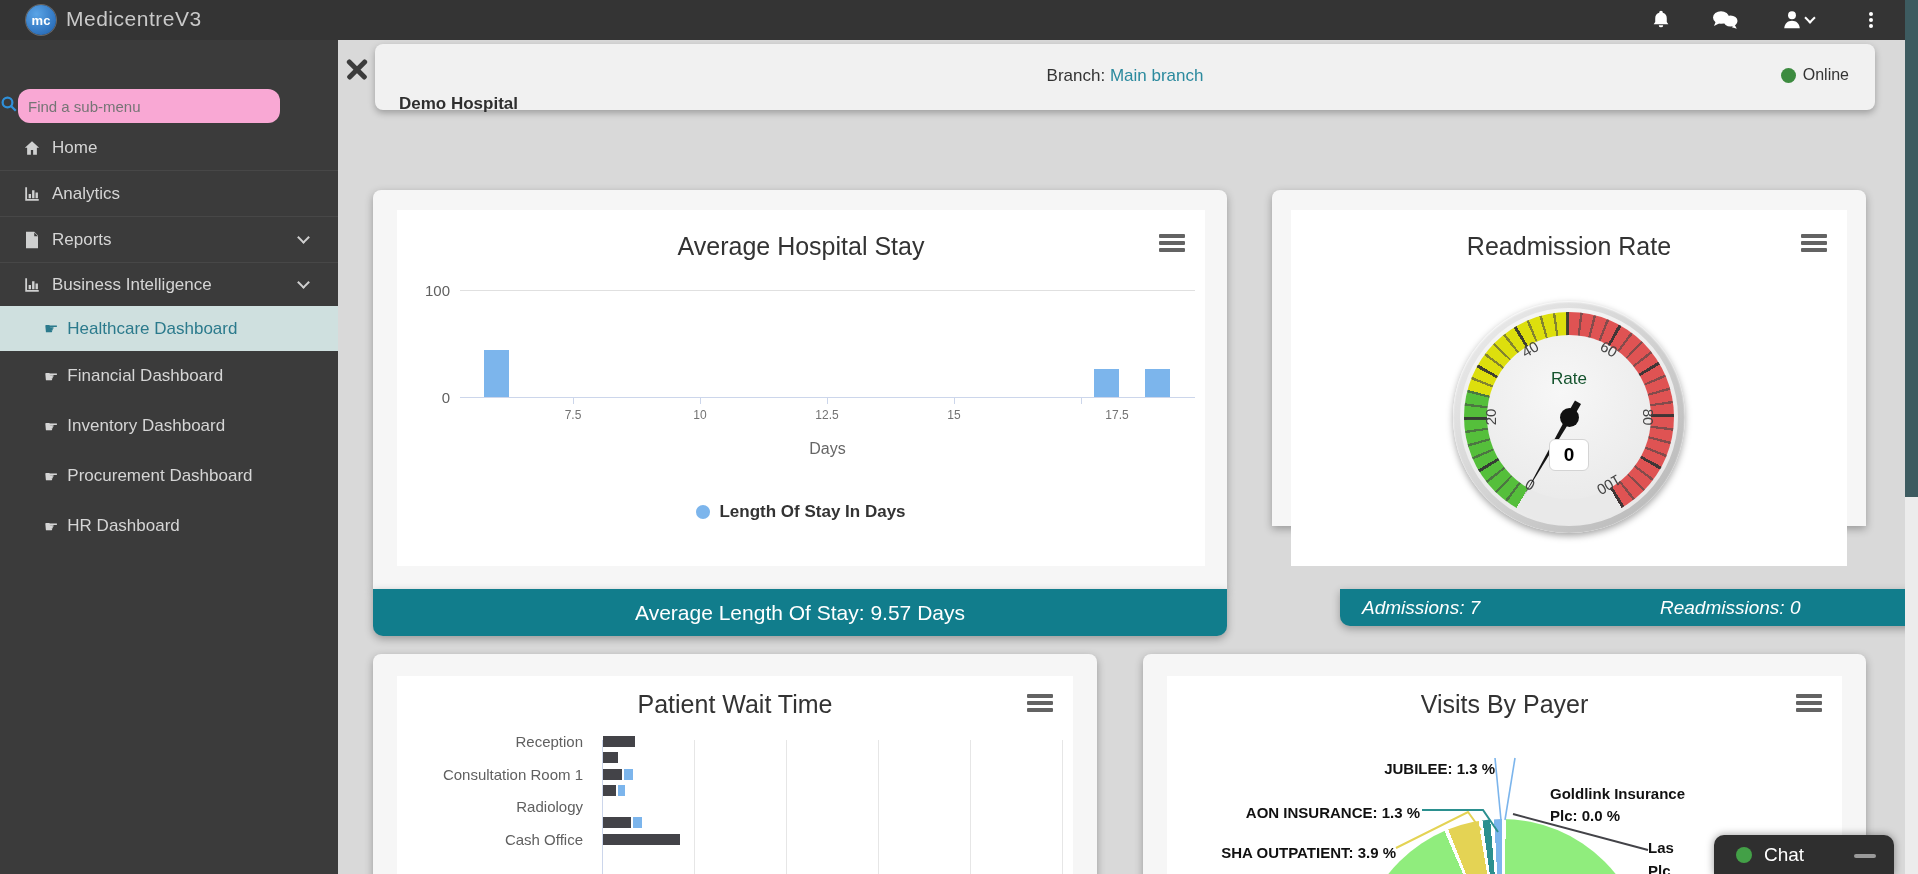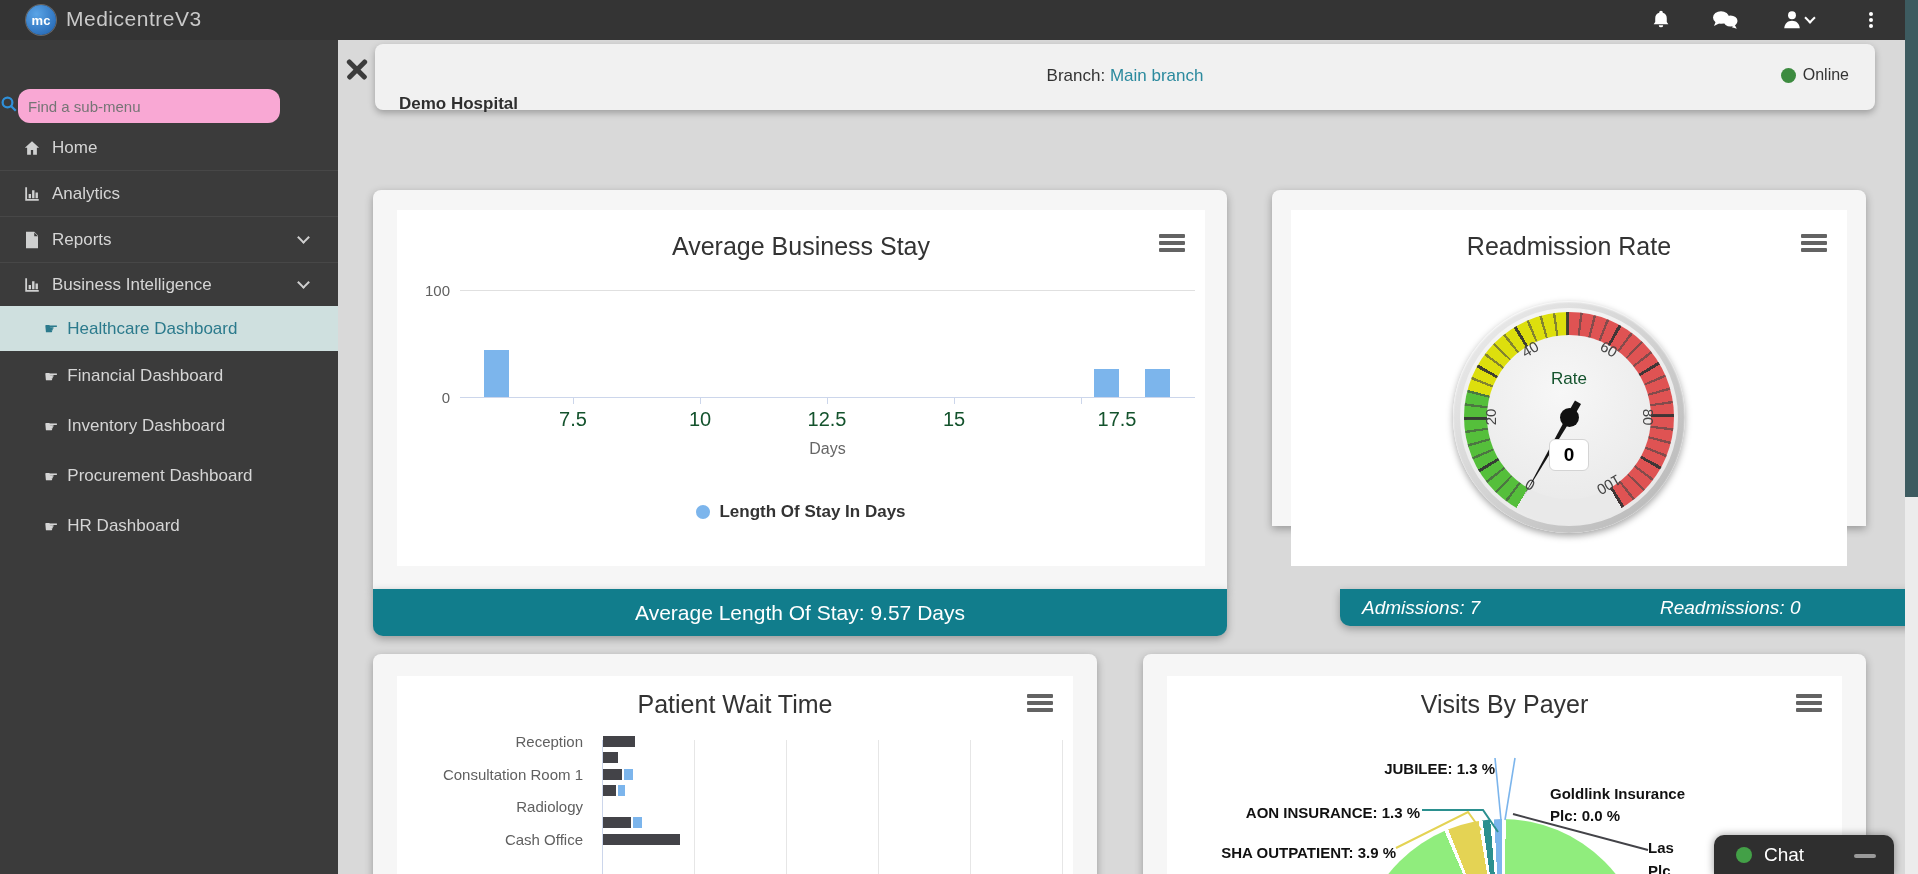--- a/index.html
+++ b/index.html
@@ -62,21 +62,21 @@
                color:#fff; display:flex; align-items:center; }
 
   
   #cardA { left:373px; top:190px; width:854px; height:399px; }
   #chartA { left:24px; top:20px; width:808px; height:356px; }
   .ylab, .xlab { position:absolute; font-size:15px; color:#606060; }
   .axisH { position:absolute; height:1px; background:#ccd6eb; }
   .gridH { position:absolute; height:1px; background:#e0e0e0; }
   .vbar { position:absolute; background:#7cb5ec; }
   .tickm { position:absolute; width:1px; height:6px; background:#ccd6eb; }
-  .xticklab { position:absolute; width:60px; text-align:center; font-size:20px; color:#14532d; }
+  .xticklab { position:absolute; width:60px; text-align:center; font-size:12px; color:#737373; }
   .axis-title { position:absolute; font-size:16px; color:#666; text-align:center; }
   .legend { position:absolute; left:0; right:0; top:292px; display:flex; justify-content:center; align-items:center; gap:9px; }
   .legend .ldot { width:14px; height:14px; border-radius:50%; background:#7cb5ec; }
   .legend .ltxt { font-size:17px; font-weight:bold; color:#333; }
   #footA { left:373px; top:589px; width:854px; height:47px; justify-content:center; font-size:21px; }
 
   
   #cardB { left:1272px; top:190px; width:594px; height:336px; }
   #chartB { left:19px; top:20px; width:556px; height:356px; }
   .gauge { position:absolute; left:162px; top:91px; width:232px; height:232px; }
@@ -251,21 +251,21 @@
     </div>
     <div class="online">
       <span class="dot"></span>
       <span>Online</span>
     </div>
   </div>
 
 
   <div class="card" id="cardA">
     <div class="chart-box" id="chartA">
-      <div class="c-title" style="top:22px">Average Business Stay</div>
+      <div class="c-title" style="top:22px">Average Hospital Stay</div>
       <div class="burger" style="right:20px;top:24px">
           <span></span>
           <span></span>
           <span></span>
         </div>
       <div class="gridH" style="left:63px;top:80px;width:735px"></div>
       <div class="axisH" style="left:63px;top:187px;width:735px"></div>
       <div id="avg-plot"></div>
       <div class="axis-title" style="left:63px;width:735px;top:230px">Days</div>
       <div class="legend">

